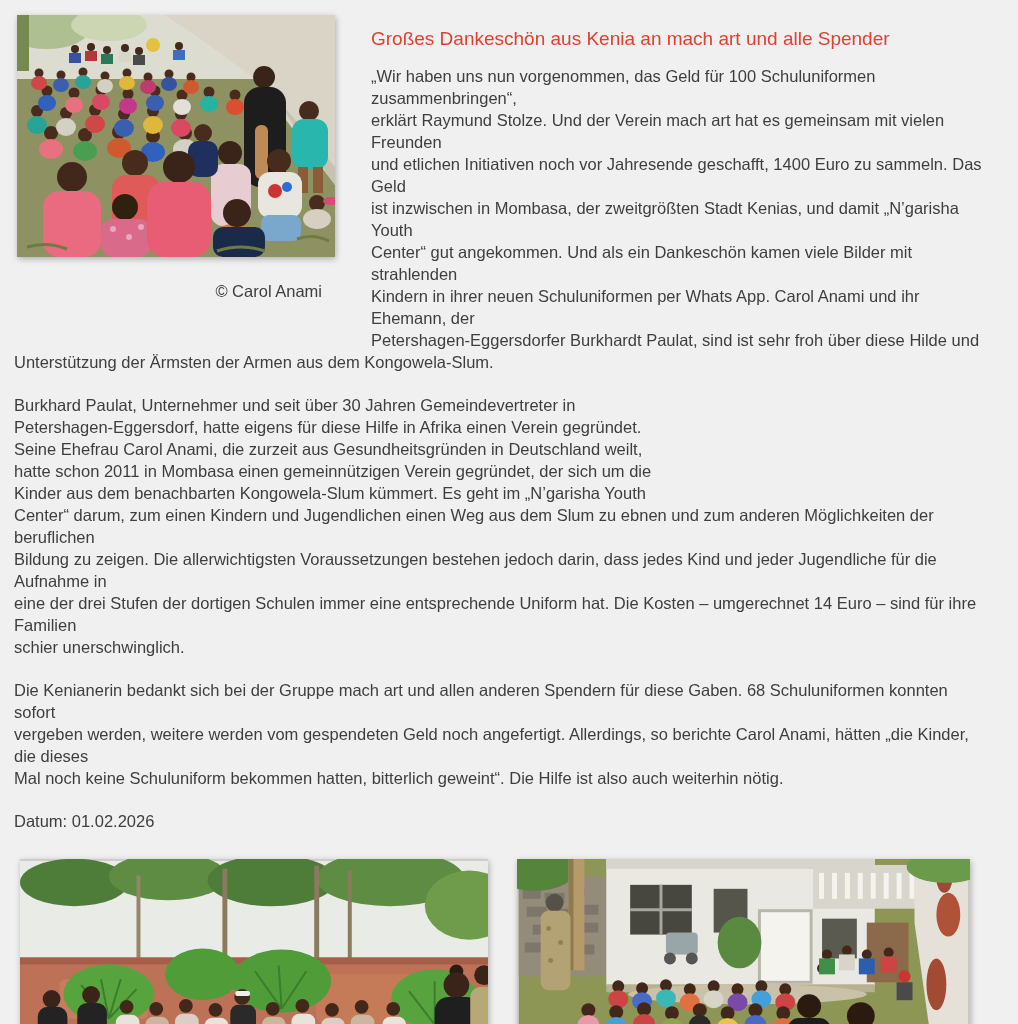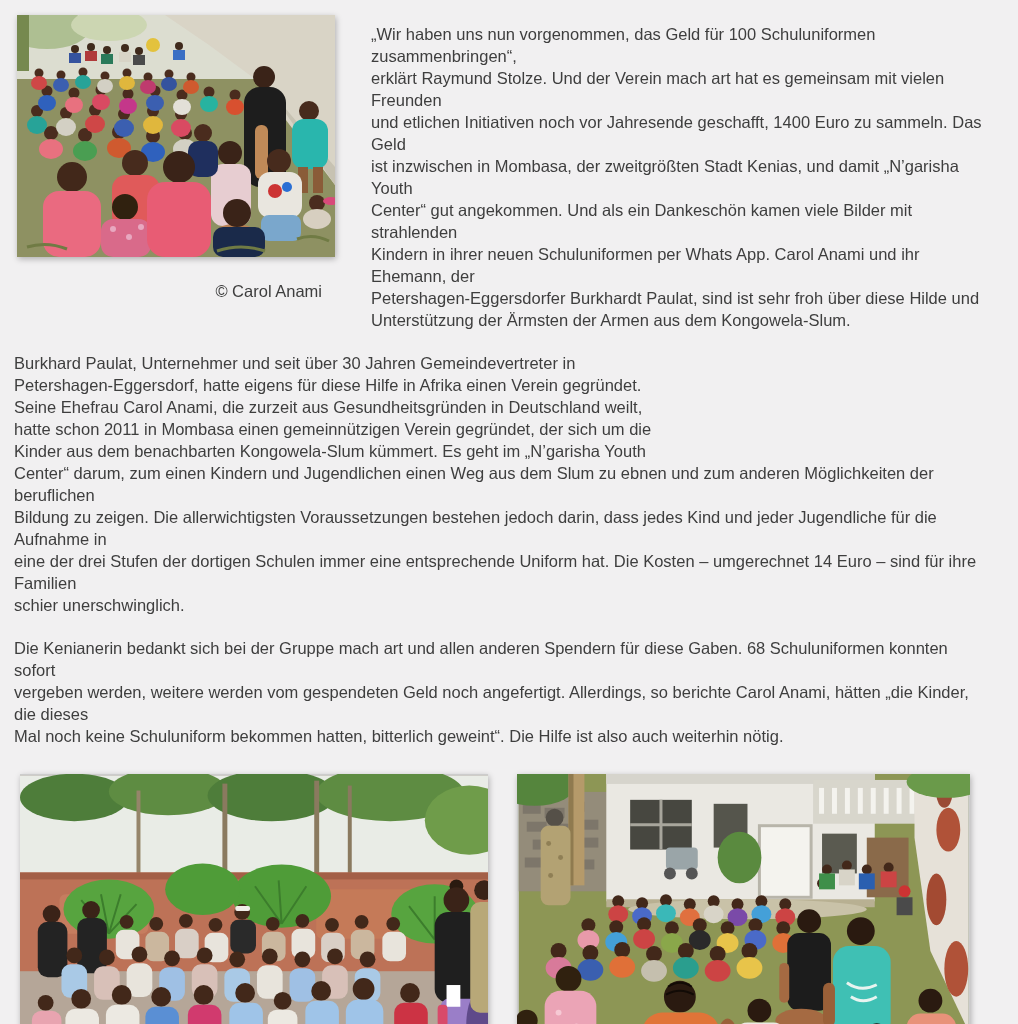--- a/index.html
+++ b/index.html
@@ -148,20 +148,21 @@
       <circle cx="220" cy="198" r="14" fill="#3a2318"></circle>
       <rect x="196" y="212" width="52" height="30" rx="10" fill="#1a2a4a"></rect>
       <circle cx="300" cy="188" r="8" fill="#4a2c1e"></circle>
       <ellipse cx="300" cy="204" rx="14" ry="10" fill="#d7cfc0"></ellipse>
       <ellipse cx="314" cy="186" rx="8" ry="4" fill="#d84a7a"></ellipse>
       <path d="M10,232 q20,-6 40,2 M200,236 q24,-8 48,0 M280,224 q16,-6 32,2" stroke="#707b44" stroke-width="3" fill="none"></path>
     </svg>
     <figcaption class="cap cap-top">© Carol Anami</figcaption>
   </figure>
 
+  <h1 class="headline">Großes Dankeschön aus Kenia an mach art und alle Spender</h1>
 
   <p class="para">„Wir haben uns nun vorgenommen, das Geld für 100 Schuluniformen zusammenbringen“,
 erklärt Raymund Stolze. Und der Verein mach art hat es gemeinsam mit vielen Freunden
 und etlichen Initiativen noch vor Jahresende geschafft, 1400 Euro zu sammeln. Das Geld
 ist inzwischen in Mombasa, der zweitgrößten Stadt Kenias, und damit „N’garisha Youth
 Center“ gut angekommen. Und als ein Dankeschön kamen viele Bilder mit strahlenden
 Kindern in ihrer neuen Schuluniformen per Whats App. Carol Anami und ihr Ehemann, der
 Petershagen-Eggersdorfer Burkhardt Paulat, sind ist sehr froh über diese Hilde und
 Unterstützung der Ärmsten der Armen aus dem Kongowela-Slum.</p>
 
@@ -172,20 +173,21 @@
 Kinder aus dem benachbarten Kongowela-Slum kümmert. Es geht im „N’garisha Youth
 Center“ darum, zum einen Kindern und Jugendlichen einen Weg aus dem Slum zu ebnen und zum anderen Möglichkeiten der beruflichen
 Bildung zu zeigen. Die allerwichtigsten Voraussetzungen bestehen jedoch darin, dass jedes Kind und jeder Jugendliche für die Aufnahme in
 eine der drei Stufen der dortigen Schulen immer eine entsprechende Uniform hat. Die Kosten – umgerechnet 14 Euro – sind für ihre Familien
 schier unerschwinglich.</p>
 
   <p class="para">Die Kenianerin bedankt sich bei der Gruppe mach art und allen anderen Spendern für diese Gaben. 68 Schuluniformen konnten sofort
 vergeben werden, weitere werden vom gespendeten Geld noch angefertigt. Allerdings, so berichte Carol Anami, hätten „die Kinder, die dieses
 Mal noch keine Schuluniform bekommen hatten, bitterlich geweint“. Die Hilfe ist also auch weiterhin nötig.</p>
 
+  <p class="para date-line">Datum: 01.02.2026</p>
 
   <div class="bottom-row">
 
     <figure class="fig-bl">
       <svg class="photo" width="468" height="349" viewBox="0 0 474 350">
         <rect width="474" height="350" fill="#b5a698"></rect>
         <rect width="474" height="120" fill="#e9ece6"></rect>
         <ellipse cx="55" cy="22" rx="55" ry="24" fill="#4e7d3a"></ellipse>
         <ellipse cx="150" cy="16" rx="60" ry="24" fill="#5e8c42"></ellipse>
         <ellipse cx="255" cy="20" rx="65" ry="26" fill="#4e7d3a"></ellipse>

